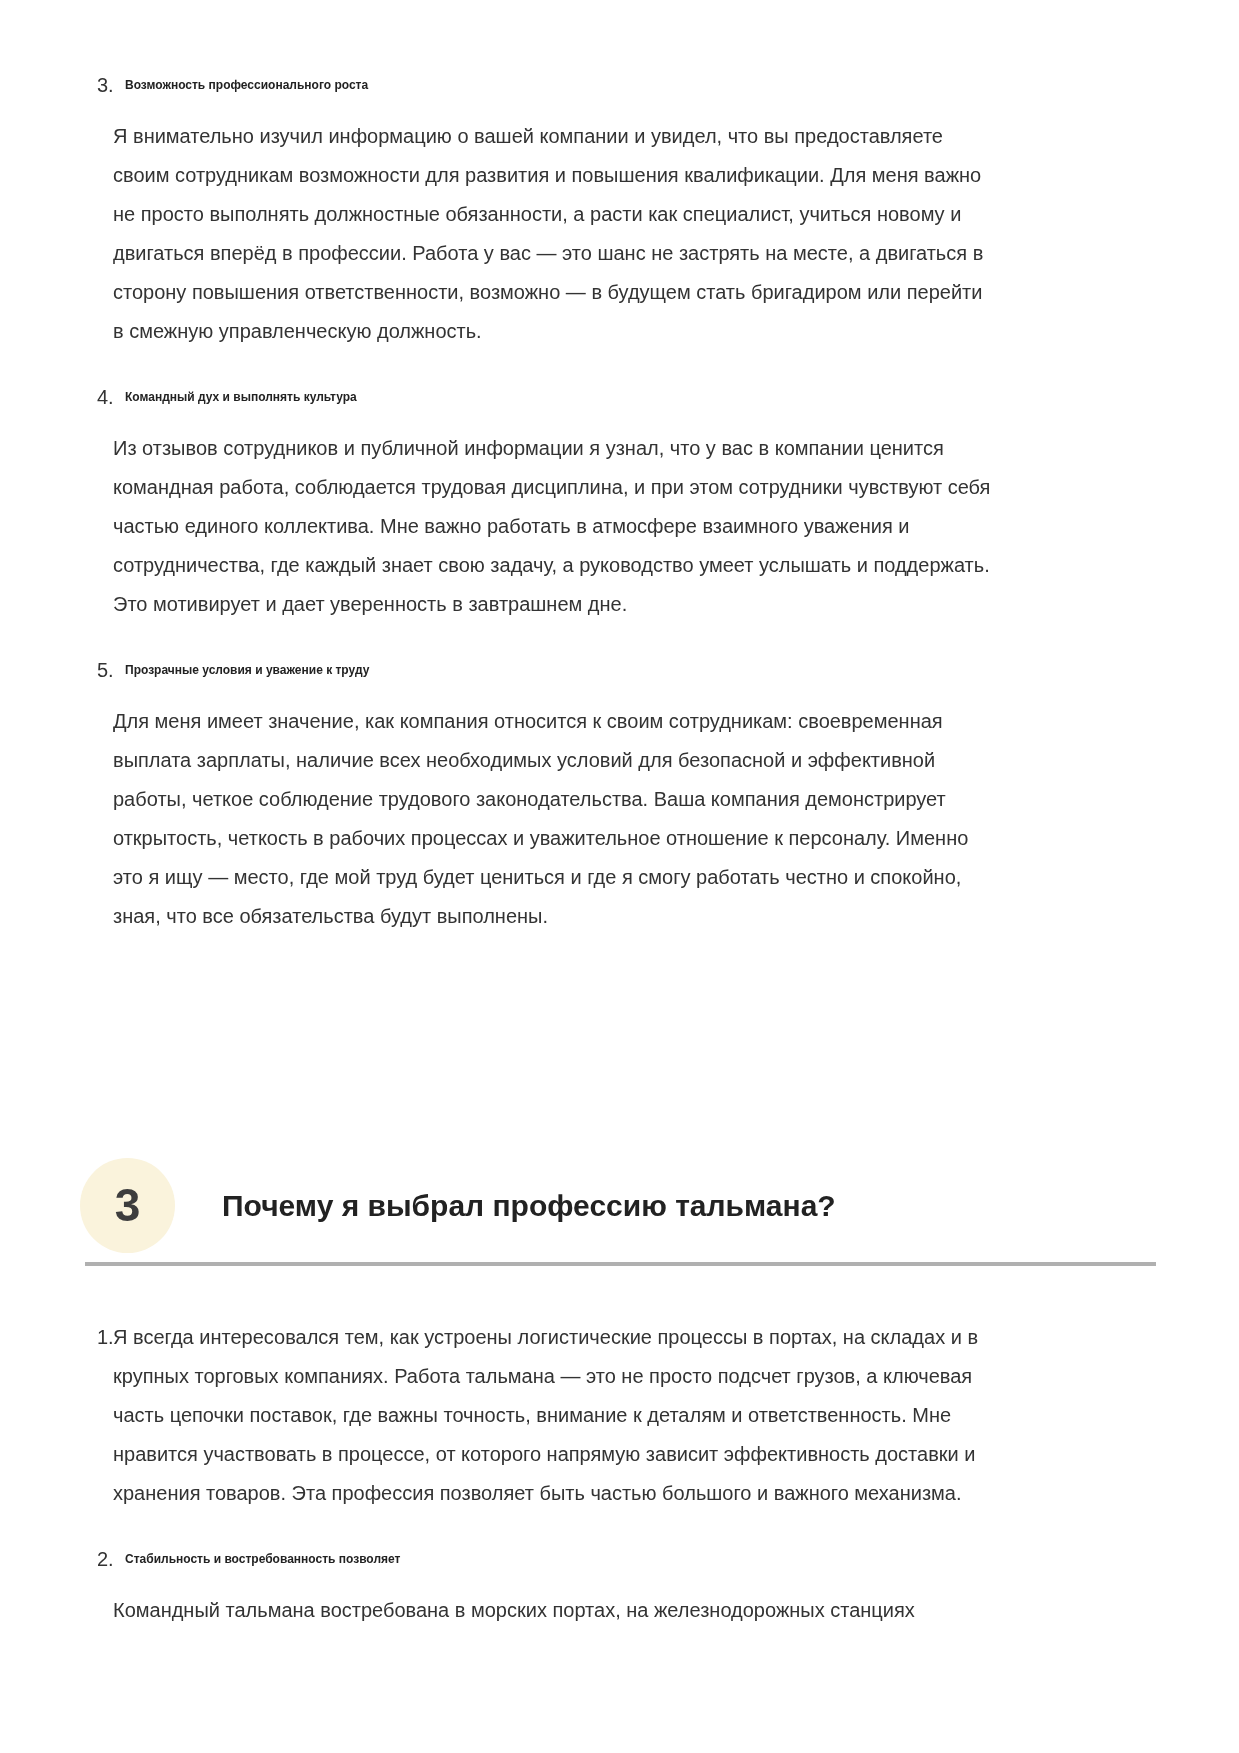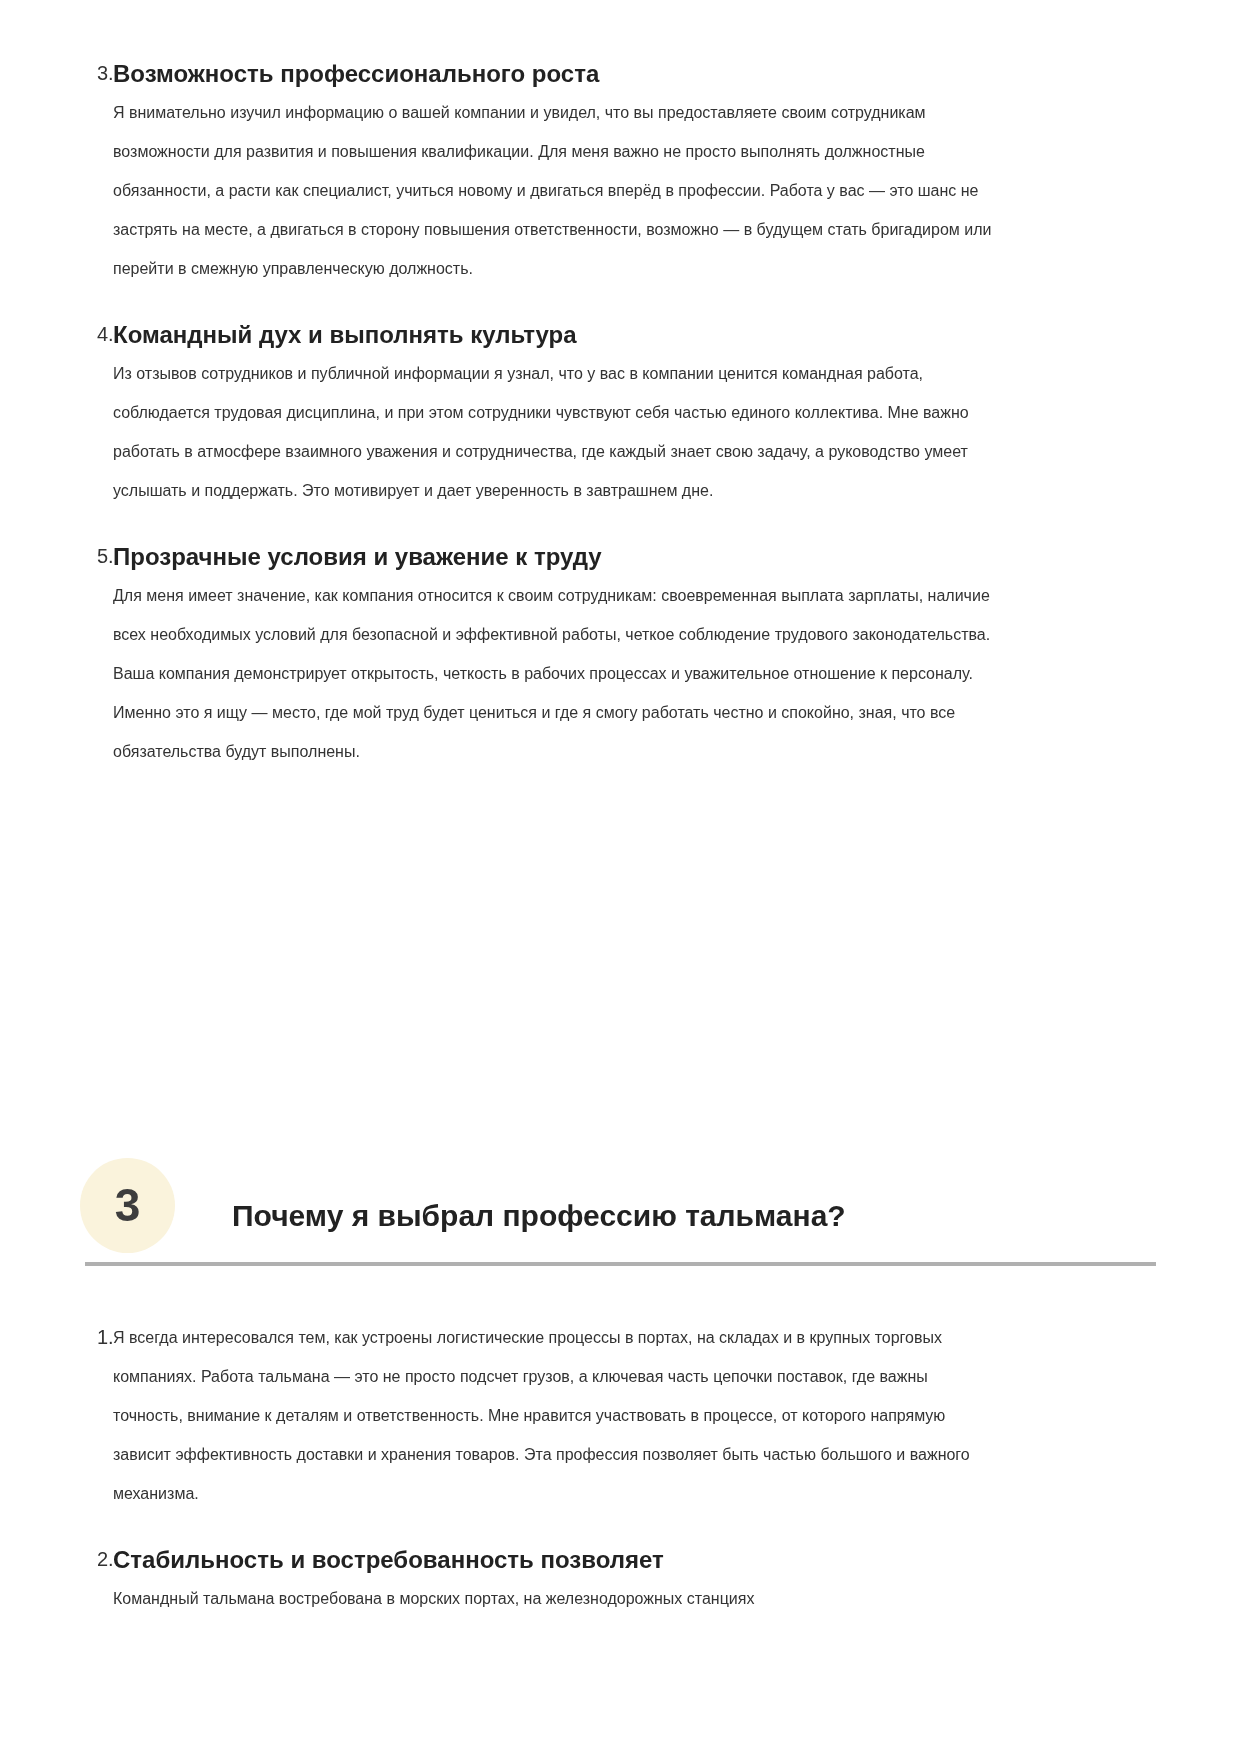--- a/index.html
+++ b/index.html
@@ -43,30 +43,30 @@
     position: absolute;
     left: 12px;
     top: 0;
     font-size: 20px;
     line-height: 39px;
     font-weight: 400;
     color: var(--text, #333333);
     white-space: nowrap;
   }
   .item-title {
-    margin: 0;
-    font-size: 24px;
+    margin: 12px;
+    font-size: 12px;
     line-height: 39px;
     font-weight: 700;
     color: var(--heading, #222222);
   }
   .item-body {
     margin: 0;
     max-width: 885px;
-    font-size: 16px;
+    font-size: 20px;
     line-height: 39px;
     font-weight: 400;
     color: var(--text, #333333);
   }
   
   .section-header {
     position: absolute;
     top: 1158px;
     left: 80px;
     right: 83px;
@@ -88,21 +88,21 @@
     font-size: 46px;
     font-weight: 700;
     color: #3d3d3d;
     transform: translateY(-1px);
   }
   .section-title {
     position: absolute;
     left: 142px;
     top: 0;
     height: 95px;
-    margin: 10px;
+    margin: 0;
     display: flex;
     align-items: center;
     font-size: 30px;
     font-weight: 700;
     color: var(--heading, #222222);
     white-space: nowrap;
   }
   .section-divider {
     position: absolute;
     left: 5px;

